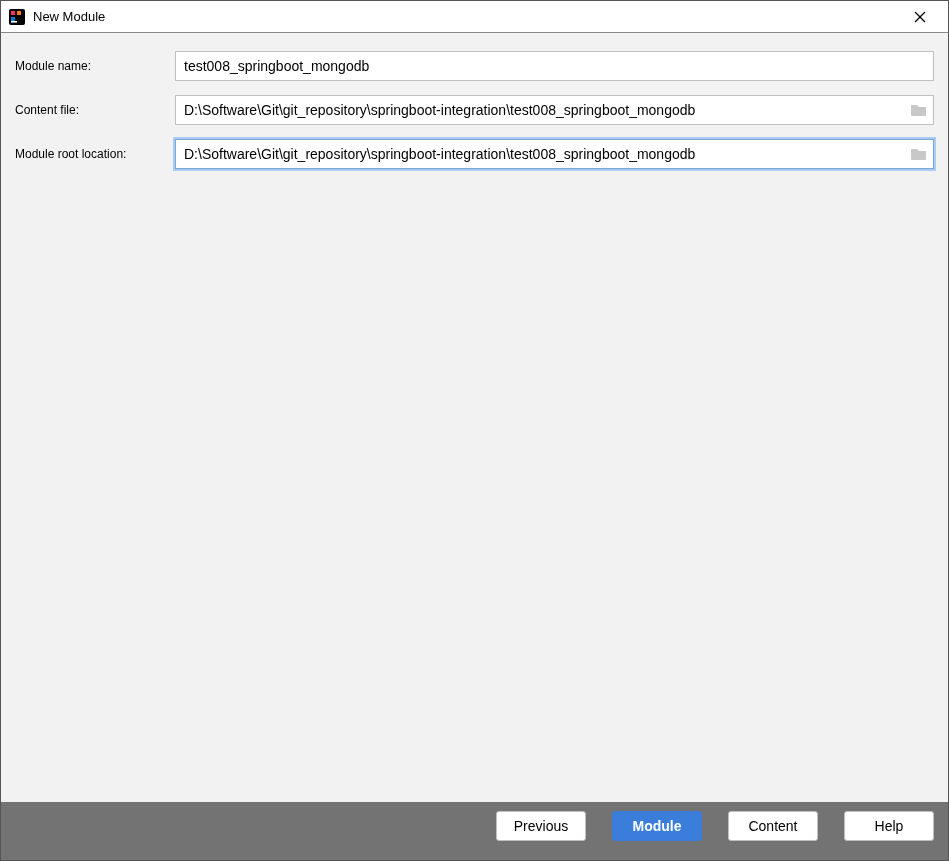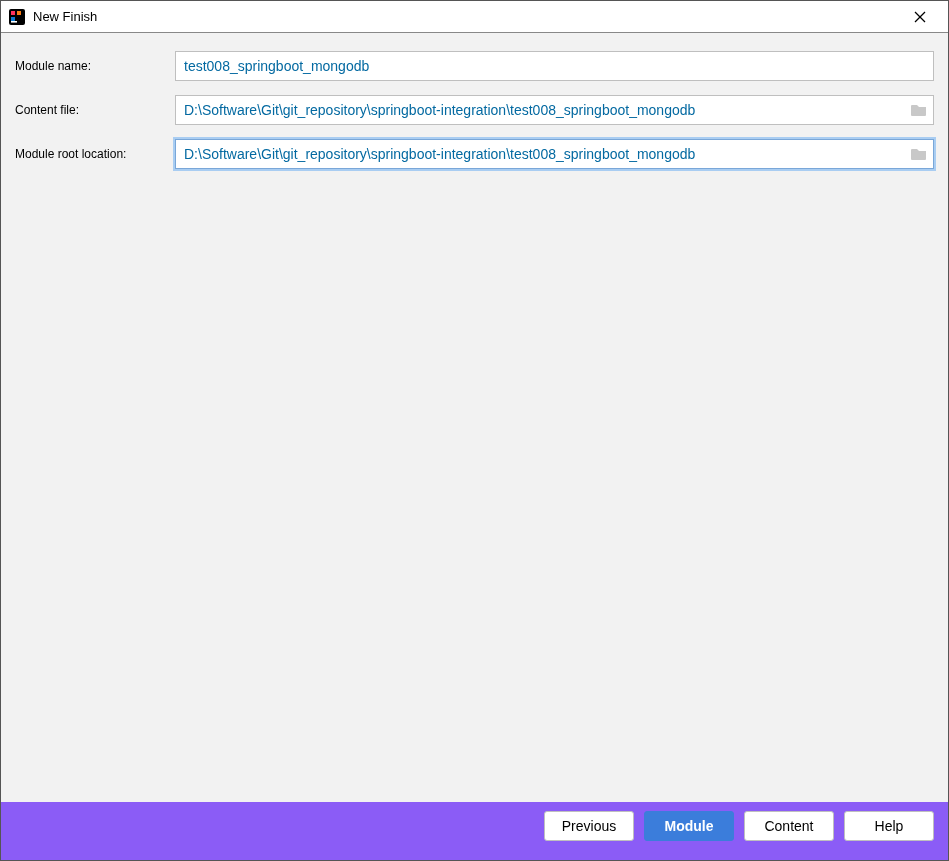--- a/index.html
+++ b/index.html
@@ -8,45 +8,45 @@
   .titlebar { display: flex; align-items: center; height: 32px; padding: 0 8px; background: #fff; border-bottom: 1px solid #888; }
   .titlebar .app-icon { width: 16px; height: 16px; margin-right: 8px; }
   .titlebar .title { flex: 1; font-size: 13px; }
   .titlebar .close { width: 40px; height: 100%; display: flex; align-items: center; justify-content: center; cursor: pointer; }
   .titlebar .close svg { width: 12px; height: 12px; }
 
   .content { flex: 1; padding: 18px 14px 6px 14px; background: #f2f2f2; }
   .form-row { display: flex; align-items: center; margin-bottom: 14px; }
   .form-row .label { width: 160px; font-size: 12px; color: #000; }
   .form-row .field { flex: 1; position: relative; }
-  .form-row input[type=text] { width: 100%; height: 30px; border: 1px solid #bfbfbf; background: #fff; padding: 0 30px 0 8px; font-size: 14px; font-family: inherit; color: #0369a1; outline: none; }
+  .form-row input[type=text] { width: 100%; height: 30px; border: 1px solid #bfbfbf; background: #fff; padding: 0 30px 0 8px; font-size: 14px; font-family: inherit; color: #000000; outline: none; }
   .form-row.focused input[type=text] { border: 1px solid #7aa7d8; box-shadow: 0 0 0 2px #a9cdf2; }
   .folder-btn { position: absolute; right: 1px; top: 1px; width: 28px; height: 28px; display: flex; align-items: center; justify-content: center; background: #fff; cursor: pointer; }
   .folder-btn svg { width: 16px; height: 14px; fill: #c8c8c8; }
 
-  .footer { height: 58px; display: flex; align-items: center; justify-content: flex-end; gap: 10px; padding: 0 14px 10px 0; background: #8b5cf6; }
+  .footer { height: 58px; display: flex; align-items: center; justify-content: flex-end; gap: 26px; padding: 0 14px 10px 0; background: #737373; }
   .btn { height: 30px; min-width: 90px; padding: 0 16px; border: 1px solid #bfbfbf; background: #fff; font-size: 14px; font-family: inherit; cursor: pointer; border-radius: 3px; }
   .btn.primary { background: #3b7ddb; border-color: #3b7ddb; color: #fff; font-weight: 600; }
 </style>
 </head>
 <body>
 
 <div class="window">
 
   <div class="titlebar">
     <span class="app-icon">
       <svg viewBox="0 0 16 16">
         <rect x="0" y="0" width="16" height="16" rx="2" fill="#000"></rect>
         <rect x="2" y="2" width="4" height="4" fill="#fe325d"></rect>
         <rect x="8" y="2" width="4" height="4" fill="#f97b12"></rect>
         <rect x="2" y="8" width="4" height="4" fill="#0b79d0"></rect>
         <rect x="2" y="12" width="6" height="1.6" fill="#fff"></rect>
       </svg>
     </span>
-    <span class="title">New Finish</span>
+    <span class="title">New Module</span>
     <div class="close">
       <svg viewBox="0 0 12 12">
         <line x1="1" y1="1" x2="11" y2="11" stroke="#000" stroke-width="1.2"></line>
         <line x1="11" y1="1" x2="1" y2="11" stroke="#000" stroke-width="1.2"></line>
       </svg>
     </div>
   </div>
 
   <div class="content">
 

